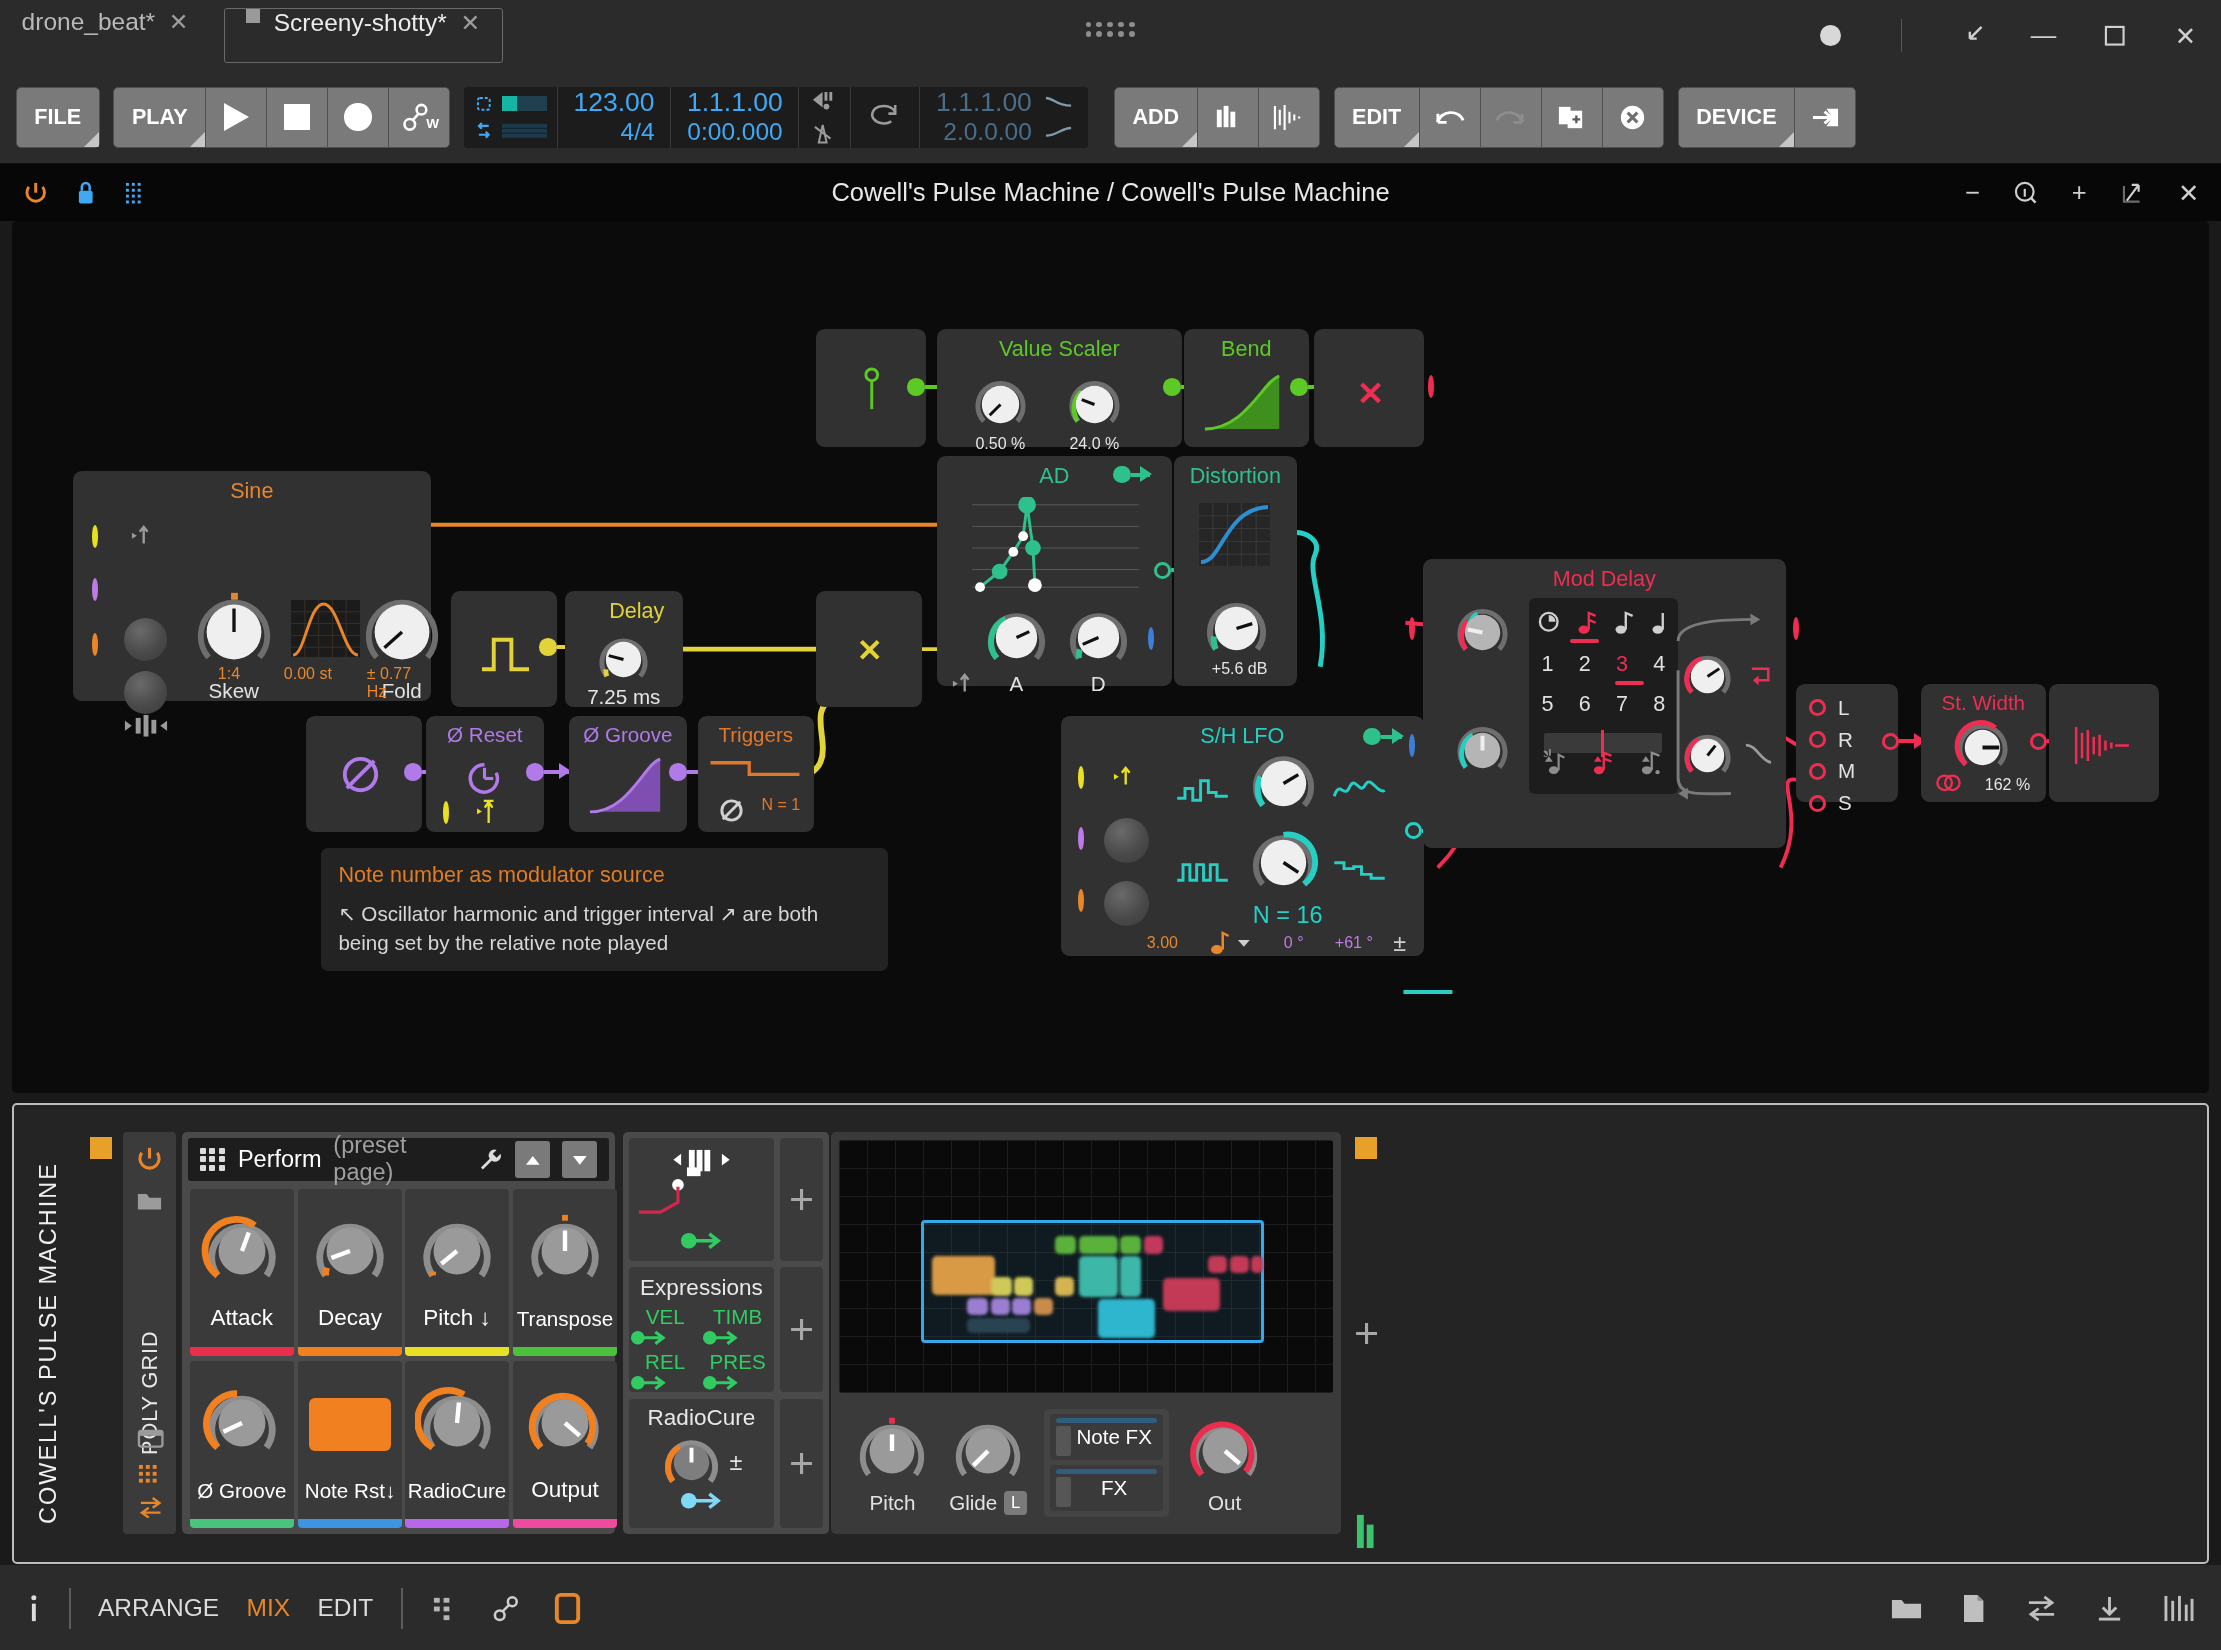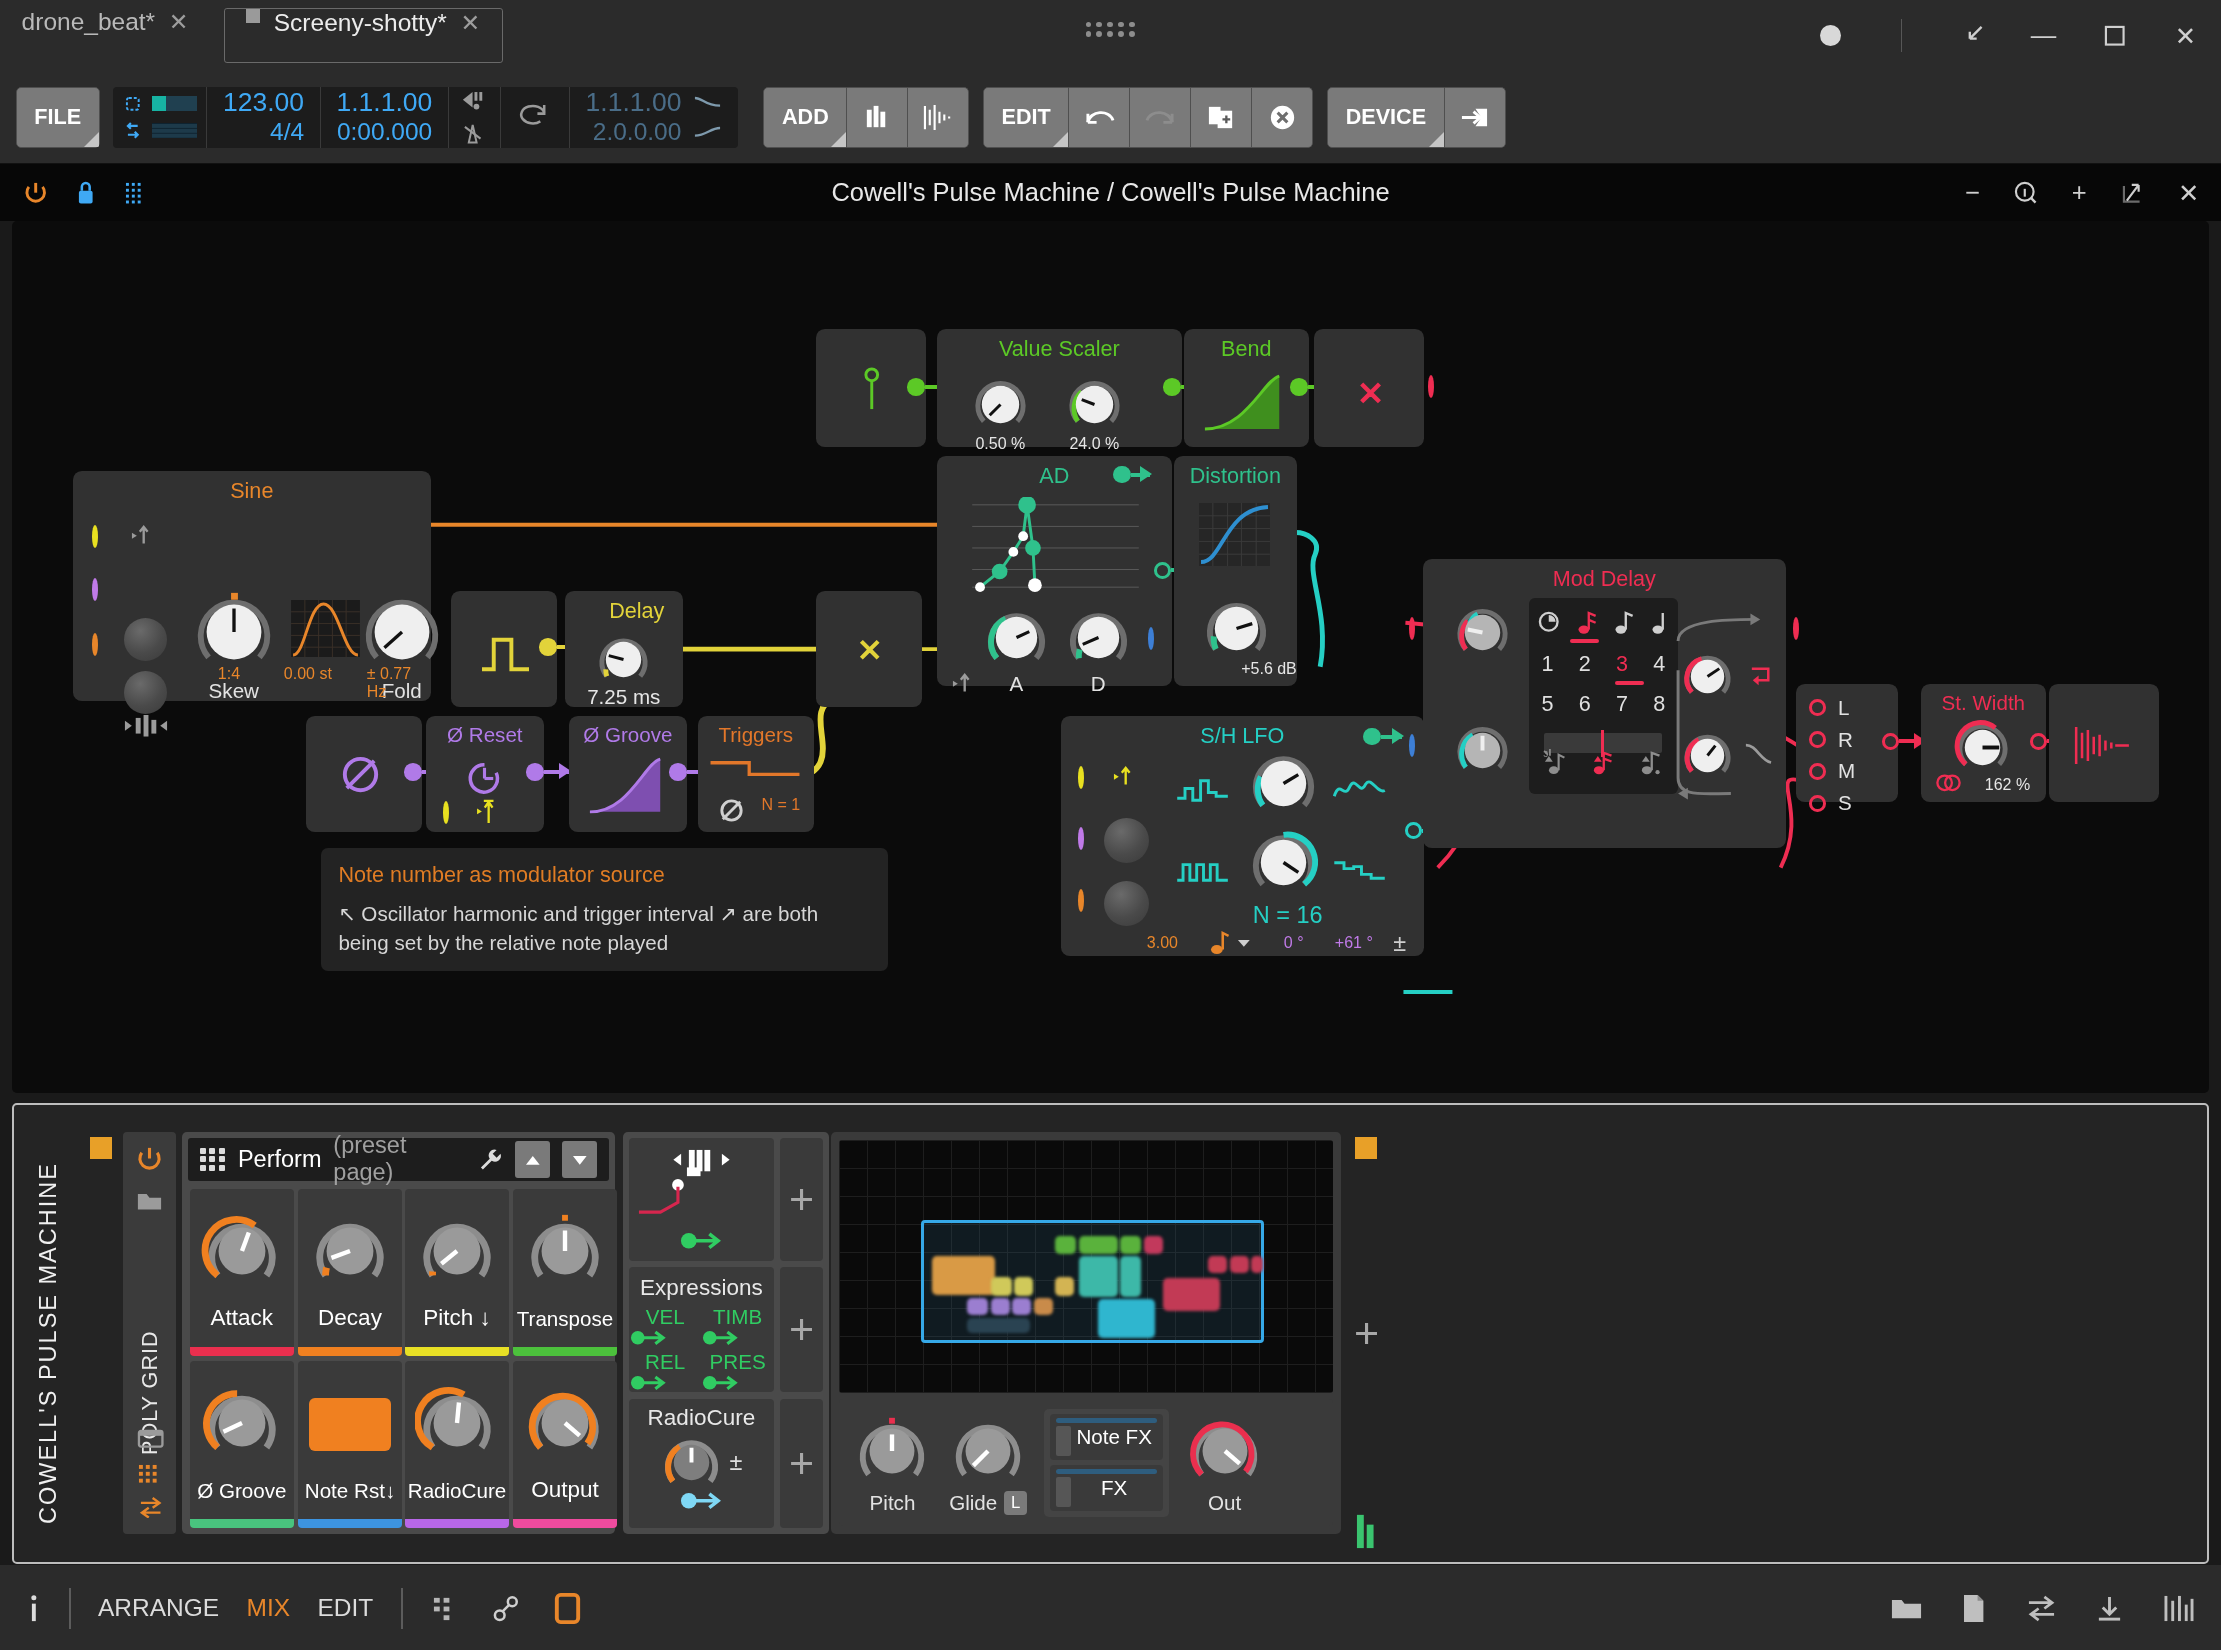--- a/index.html
+++ b/index.html
@@ -169,20 +169,40 @@
           <rect x="4" y="4" width="18" height="18" stroke="#cfcfcf" stroke-width="2.2" fill="none"></rect>
         </svg>
     </div>
     <div>✕</div>
   </div>
 </div>
 
 <div class="transport">
   <div class="btngroup">
     <div class="tb wide corner">FILE</div>
+  </div>
+  <div class="btngroup">
+    <div class="tb wide corner">PLAY</div>
+    <div class="tb">
+        <span class="tri"></span>
+      </div>
+    <div class="tb">
+        <span class="stopsq"></span>
+      </div>
+    <div class="tb">
+        <span class="recdot"></span>
+      </div>
+    <div class="tb">
+      <svg width="39" height="33" viewBox="0 0 40 34" style="font-size:22px">
+        <circle cx="10" cy="24" r="5.5" stroke="#fff" stroke-width="2.6" fill="none"></circle>
+        <circle cx="22" cy="9" r="5" stroke="#fff" stroke-width="2.6" fill="none"></circle>
+        <line x1="13" y1="20" x2="19" y2="13" stroke="#fff" stroke-width="2.6"></line>
+        <text x="27" y="28" fill="#fff" font-size="14" font-family="Liberation Sans">W</text>
+      </svg>
+    </div>
   </div>
 
   <div class="numpanel">
     <div class="numcell iconcol">
       <div style="display:flex;align-items:center;gap:8.8px;">
         <span class="chipicon">
           <svg width="19.6" height="19.6" viewBox="0 0 20 20">
               <rect x="4" y="4" width="12" height="12" rx="2" stroke="#3fa9f5" stroke-width="2" fill="none" stroke-dasharray="3 2"></rect>
             </svg>
         </span>
@@ -592,21 +612,21 @@
       </svg>
     </div>
     <div style="position:absolute;left:27.4px;top:137px;">
       <svg width="71" height="71" viewBox="0 0 72 72">
           <path d="M15 57 A27 27 0 1 1 57 57" stroke="#6e6e6e" stroke-width="6" fill="none"></path>
           <path d="M15 57 A27 27 0 0 1 13 44" stroke="#2fc18c" stroke-width="6" fill="none"></path>
           <circle cx="36" cy="36" r="22" fill="#efefef"></circle>
           <line x1="36" y1="36" x2="52" y2="31" stroke="#111" stroke-width="3.4"></line>
         </svg>
     </div>
-    <div class="val" style="position:absolute;left:14px;right:0;top:204px;text-align:right;color:#e6e6e6;padding-left:24px;">+5.6 dB</div>
+    <div class="val" style="position:absolute;left:14px;right:0;top:204px;text-align:left;color:#e6e6e6;padding-left:24px;">+5.6 dB</div>
   </div>
 
   <div class="mod" style="left:439px;top:370px;width:106px;height:116px;">
     <div style="position:absolute;left:27.4px;top:39px;">
       <svg width="55" height="47" viewBox="0 0 56 48">
           <path d="M4 40 L16 40 L16 10 L34 10 L34 40 L52 40" stroke="#e2d33a" stroke-width="4" fill="none"></path>
         </svg>
     </div>
     <div style="position:absolute;right:-51px;top:47px;display:flex;align-items:center;color:#e2d33a;">
       <span class="port fill"></span>

